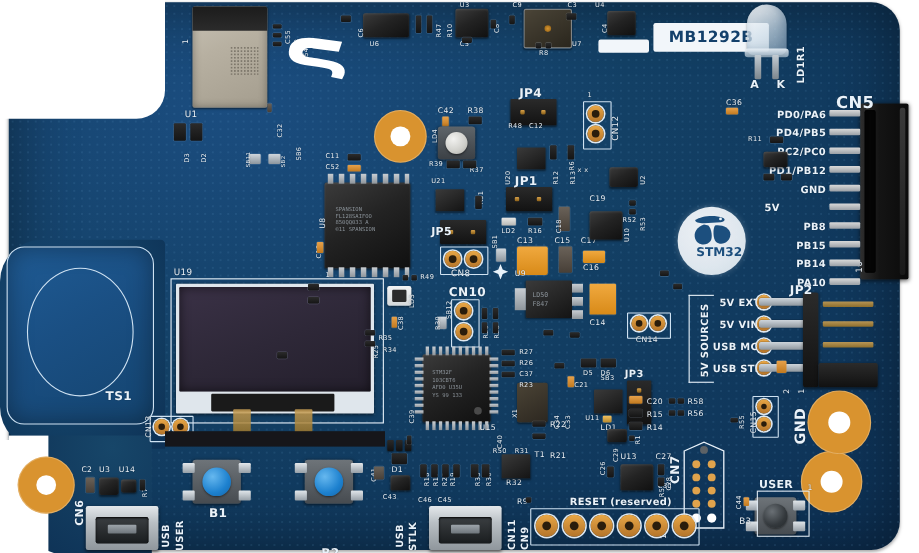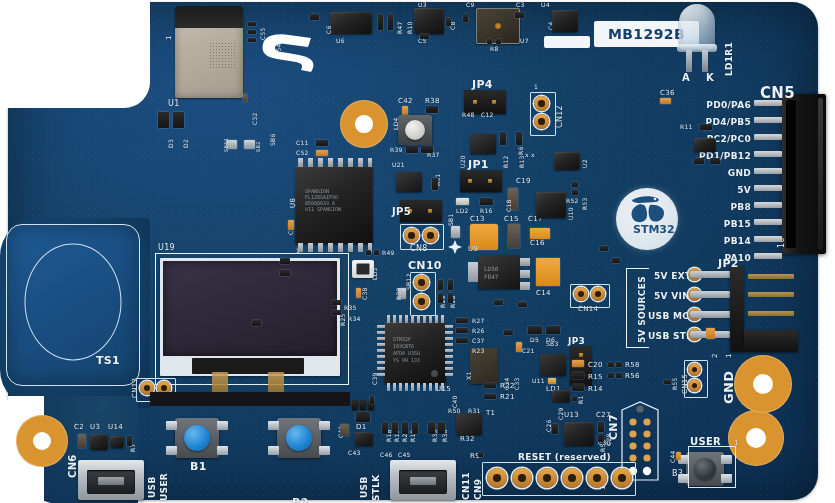--- a/index.html
+++ b/index.html
@@ -275,21 +275,21 @@
   </div>
   <div class="silk big" style="left:760px;top:86px;font-size:15px;">CN5</div>
   <div class="silk rot" style="left:778px;top:248px;font-size:8px;">10</div>
 
   <div>
     <div class="silk b" style="left:695px;top:101px;font-size:9px;text-align:right;width:56px;">PD0/PA6</div>
     <div class="silk b" style="left:695px;top:118px;font-size:9px;text-align:right;width:56px;">PD4/PB5</div>
     <div class="silk b" style="left:695px;top:135px;font-size:9px;text-align:right;width:56px;">PC2/PC0</div>
     <div class="silk b" style="left:691px;top:152px;font-size:9px;text-align:right;width:60px;">PD1/PB12</div>
     <div class="silk b" style="left:695px;top:169px;font-size:9px;text-align:right;width:56px;">GND</div>
-    <div class="silk b" style="left:695px;top:186px;font-size:9px;text-align:right;width:56px;">5V</div>
+    <div class="silk b" style="left:695px;top:186px;font-size:9px;text-align:left;width:56px;">5V</div>
     <div class="silk b" style="left:695px;top:203px;font-size:9px;text-align:right;width:56px;">PB8</div>
     <div class="silk b" style="left:693px;top:220px;font-size:9px;text-align:right;width:58px;">PB15</div>
     <div class="silk b" style="left:693px;top:237px;font-size:9px;text-align:right;width:58px;">PB14</div>
     <div class="silk b" style="left:693px;top:254px;font-size:9px;text-align:right;width:58px;">PA10</div>
   </div>
   <div>
     <div class="pad" style="left:754px;top:100px;width:28px;height:6px;"></div>
     <div class="pad" style="left:754px;top:117px;width:28px;height:6px;"></div>
     <div class="pad" style="left:754px;top:134px;width:28px;height:6px;"></div>
     <div class="pad" style="left:754px;top:151px;width:28px;height:6px;"></div>
@@ -482,21 +482,21 @@
   <div class="smd tanorange" style="left:470px;top:224px;width:28px;height:26px;border-radius:2px;"></div>
   <div class="silk" style="left:470px;top:216px;font-size:7px;">C13</div>
   <div class="smd cap" style="left:508px;top:224px;width:12px;height:24px;"></div>
   <div class="silk" style="left:504px;top:216px;font-size:7px;">C15</div>
   <div class="smd tanorange" style="left:530px;top:228px;width:20px;height:11px;"></div>
   <div class="silk" style="left:528px;top:216px;font-size:7px;">C17</div>
   <div class="silk" style="left:530px;top:240px;font-size:7px;">C16</div>
 
   <div class="smd cap" style="left:508px;top:188px;width:10px;height:22px;"></div>
   <div class="silk rot" style="left:506px;top:212px;font-size:6px;">C18</div>
-  <div class="silk" style="left:516px;top:178px;font-size:7px;">C19</div>
+  <div class="silk" style="left:536px;top:178px;font-size:7px;">C19</div>
   <div class="ic" style="left:536px;top:192px;width:30px;height:26px;"></div>
   <div class="silk rot" style="left:568px;top:220px;font-size:6px;">U10</div>
   <div class="silk rot" style="left:582px;top:210px;font-size:6px;">R53</div>
   <div class="silk" style="left:566px;top:198px;font-size:6px;">R52</div>
   <div class="smd" style="left:572px;top:182px;width:6px;height:5px;"></div>
   <div class="smd" style="left:572px;top:190px;width:6px;height:5px;"></div>
 
   <div class="ic" style="left:295px;top:166px;width:78px;height:78px;">
     <div class="ic-txt" style="left:10px;top:22px;">SPANSION
 FL128SAIFOO
@@ -662,21 +662,21 @@
   <div class="silk" style="left:472px;top:318px;font-size:6px;">R27</div>
   <div class="silk" style="left:472px;top:328px;font-size:6px;">R26</div>
   <div class="silk" style="left:472px;top:338px;font-size:6px;">C37</div>
   <div class="silk" style="left:472px;top:348px;font-size:6px;">R23</div>
   <div class="smd" style="left:456px;top:318px;width:12px;height:5px;"></div>
   <div class="smd" style="left:456px;top:328px;width:12px;height:5px;"></div>
   <div class="smd" style="left:456px;top:338px;width:12px;height:5px;"></div>
   <div class="silk rot" style="left:504px;top:390px;font-size:6px;">C34</div>
   <div class="silk rot" style="left:514px;top:390px;font-size:6px;">C33</div>
   <div class="silk" style="left:500px;top:383px;font-size:7px;">R22</div>
-  <div class="silk" style="left:500px;top:394px;font-size:7px;">R21</div>
+  <div class="silk" style="left:500px;top:411px;font-size:7px;">R21</div>
   <div class="smd" style="left:484px;top:383px;width:12px;height:5px;"></div>
   <div class="smd" style="left:484px;top:394px;width:12px;height:5px;"></div>
 
   <div class="silk" style="left:530px;top:337px;font-size:6px;">D5</div>
   <div class="silk" style="left:546px;top:337px;font-size:6px;">D6</div>
   <div class="smd" style="left:528px;top:326px;width:14px;height:8px;"></div>
   <div class="smd" style="left:546px;top:326px;width:14px;height:8px;"></div>
   <div class="hdr" style="left:570px;top:346px;width:22px;height:40px;">
     <div class="pin" style="left:9px;top:7px;"></div>
       <div class="pin" style="left:9px;top:27px;"></div>

